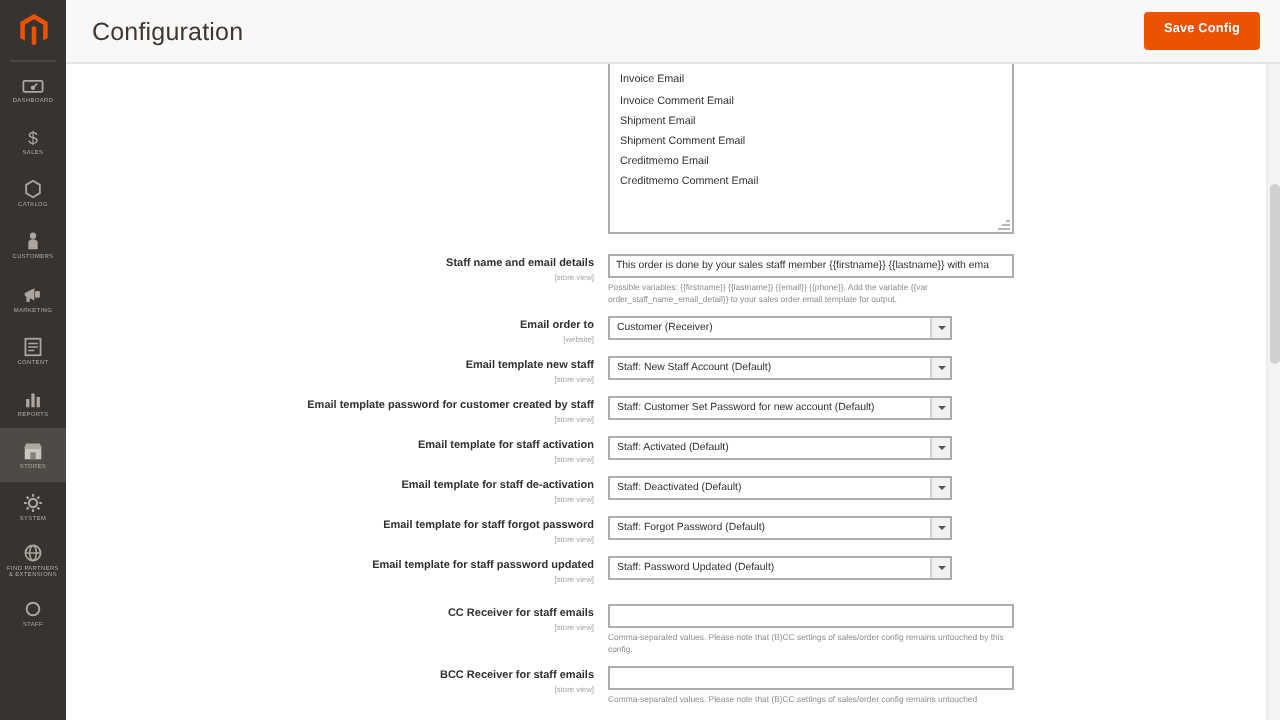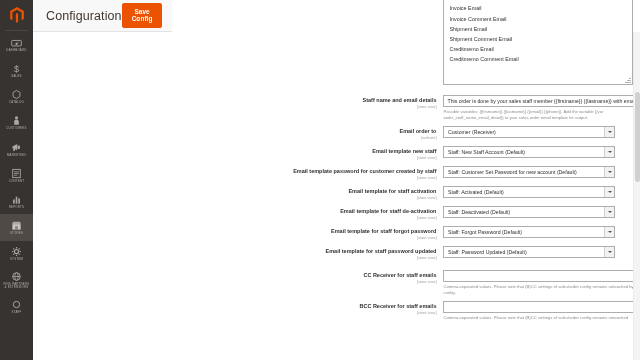--- a/index.html
+++ b/index.html
@@ -54,21 +54,21 @@
     color: #b7b0aa;
     text-transform: uppercase;
     white-space: pre-line;
   }
 
   
   .main {
     flex: 1 1 auto;
     height: 360px;
     background: #ffffff;
-    display: flex; flex-direction: row;
+    display: flex; flex-direction: column;
     position: relative;
     overflow: hidden;
   }
 
   .page-header {
     height: 32px;
     background: #f8f8f8;
     border-bottom: 1px solid #e3e3e3;
     display: flex; align-items: center;
     padding: 0 10px 0 13px;

